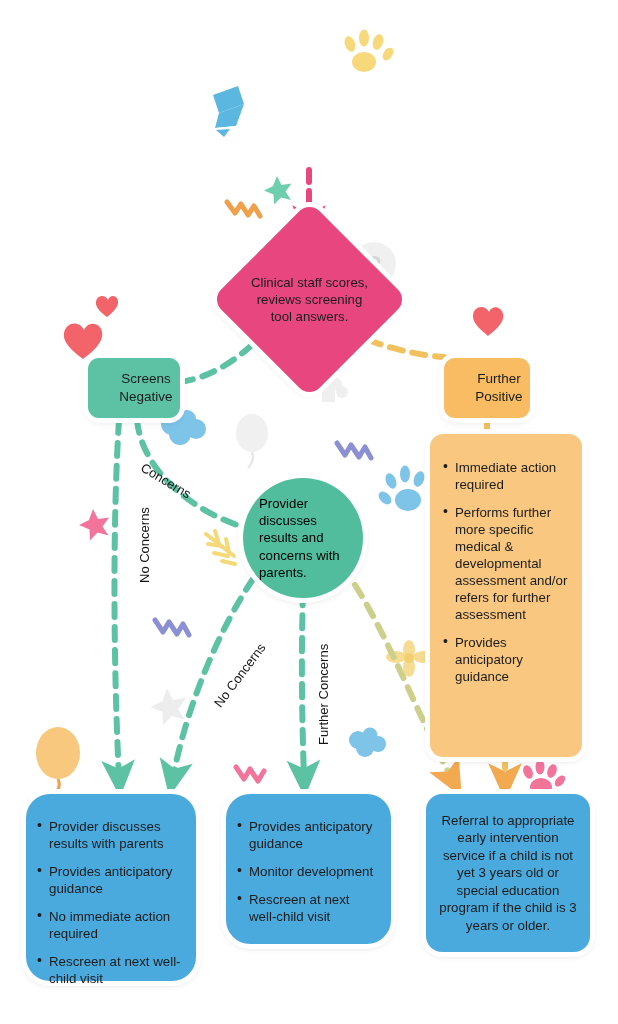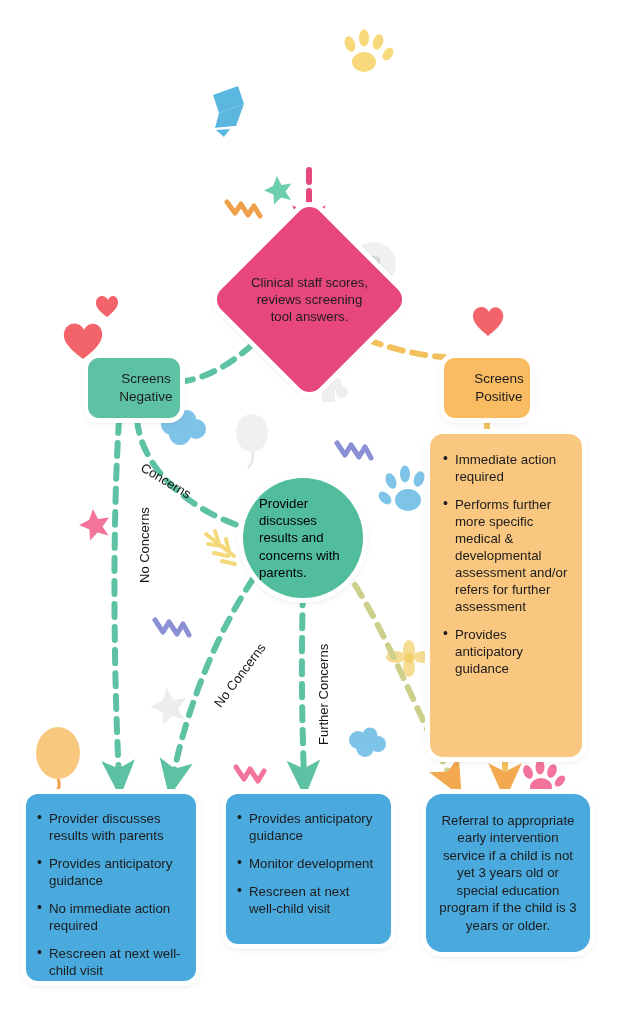--- a/index.html
+++ b/index.html
@@ -70,23 +70,23 @@
   }
   .label-box.orange { background: #f9bc63; }
 
   .listbox {
     background: #f9c77f;
     border-radius: 13px;
     align-items: flex-start;
     justify-content: flex-start;
     padding: 17px 14px 16px 12px;
   }
-  .listbox.blue { background: #4aa9dd; border-radius: 12px; padding: 16px 12px 15px 10px; }
-
-  ul.bullets { list-style: none; }
+  .listbox.blue { background: #4aa9dd; border-radius: 24px; padding: 16px 12px 15px 10px; }
+
+  ul.bullets { list-style: none; margin-top: 8px; }
   ul.bullets li {
     position: relative;
     color: #1c1c1c;
     font-size: 13.3px;
     line-height: 1.28;
     margin-bottom: 11px;
     padding-left: 13px;
   }
   ul.bullets li:last-child { margin-bottom: 0; }
   ul.bullets li::before {
@@ -306,21 +306,21 @@
   <div class="node diamond" style="left:240px; top:230px; width:139px; height:139px;">
     <div class="diamond-shape"></div>
     <div class="diamond-text">Clinical staff scores, reviews screening tool answers.</div>
   </div>
 
   <div class="node rbox label-box" style="left:88px; top:358px; width:92px; height:60px;">
     <span>Screens Negative</span>
   </div>
 
   <div class="node rbox label-box orange" style="left:444px; top:358px; width:86px; height:60px;">
-    <span>Screens Positive</span>
+    <span>Further Positive</span>
   </div>
 
   <div class="node rbox listbox" style="left:430px; top:434px; width:152px; height:323px;">
     <ul class="bullets">
       <li>Immediate action required</li>
       <li>Performs further more specific medical &amp; developmental assessment and/or refers for further assessment</li>
       <li>Provides anticipatory guidance</li>
     </ul>
   </div>
 

